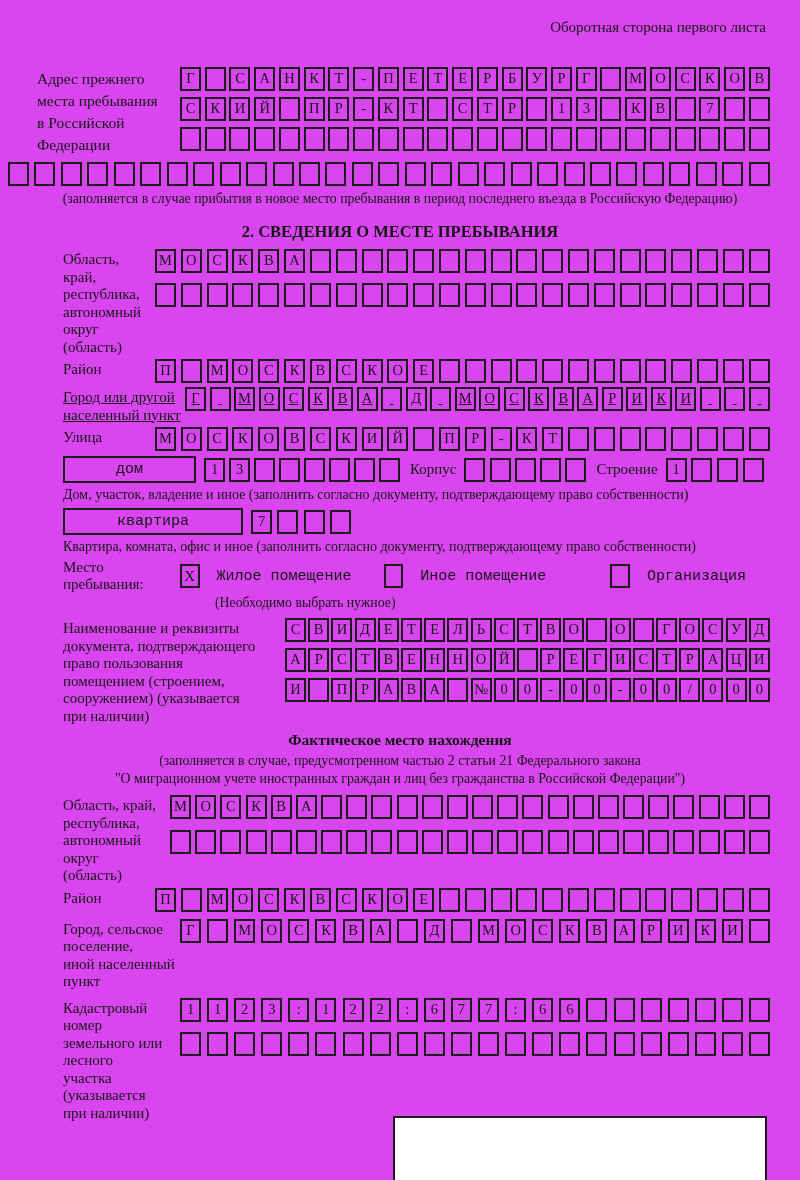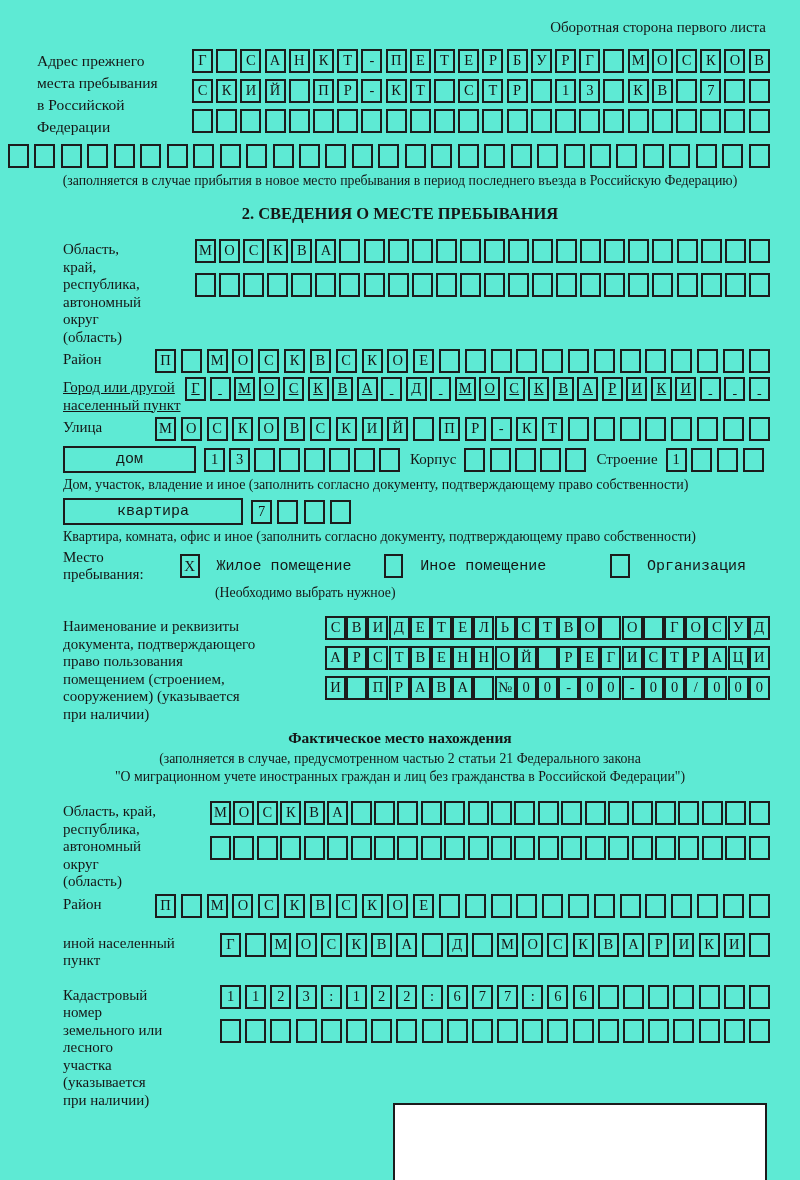--- a/index.html
+++ b/index.html
@@ -1,58 +1,58 @@
 <!DOCTYPE html>
 <html lang="ru"><head>
 <meta charset="utf-8">
 <style>
   * { box-sizing: border-box; margin: 0; padding: 0; }
   body { background: #ffffff; }
   .page {
     position: relative;
     width: 800px; height: 1180px;
-    background: #5eead4;
+    background: #d946ef;
     color: #161616;
     font-family: "Liberation Serif", "DejaVu Serif", serif;
     overflow: hidden;
   }
   .header-note { padding: 18px 34px 0 0; text-align: right; font-size: 15px; line-height: 19px; }
 
   .boxrow { display: flex; justify-content: space-between; }
   .cell {
     display: block; width: 21px; height: 24px;
     border: 2px solid #1c1c1c;
     font-size: 14.5px; line-height: 19px; text-align: center;
   }
   .rows { display: flex; flex-direction: column; }
   .g6  { gap: 6px; }  .g10 { gap: 10px; } .g11 { gap: 11px; }
 
   .field { display: flex; margin-right: 30px; align-items: flex-start; }
   .field .rows, .field > .boxrow { flex: 1; }
   .lbl { font-size: 15px; line-height: 17.5px; padding-top: 2px; }
 
-  .addr { margin: 12px 30px 0 37px; gap: 12px; }
+  .addr { margin: 30px 30px 0 37px; }
   .addr-lbl { flex: 0 0 143px; line-height: 22px; font-size: 15.5px; padding-top: 1px; }
 
   .row-full { margin: 6px 30px 0 8px; }
 
   .note { font-size: 13.8px; line-height: 17px; }
   .center { text-align: center; }
   .note1 { margin-top: 4px; }
   .h2 { margin-top: 14px; font-size: 16.5px; font-weight: bold; text-align: center; line-height: 21px; }
   .h3 { margin-top: 5px; font-size: 15.5px; font-weight: bold; text-align: center; line-height: 19px; }
 
   .ml63 { margin-left: 63px; }
   .w92  { flex: 0 0 92px; }
   .w107 { flex: 0 0 107px; }
   .w117 { flex: 0 0 117px; }
   .w122 { flex: 0 0 122px; }
   .w222 { flex: 0 0 222px; }
 
-  .mt3 { margin-top: 3px; } .mt4 { margin-top: 4px; text-decoration: underline; } .mt5 { margin-top: 15px; gap: 40px; }
+  .mt3 { margin-top: 3px; } .mt4 { margin-top: 4px; text-decoration: underline; } .mt5 { margin-top: 7px; }
 
   .house-row { display: flex; align-items: center; margin: 5px 30px 0 63px; }
   .widebox {
     border: 2px solid #1c1c1c; height: 27px;
     text-align: center; font-size: 15px; line-height: 23px; font-family: Liberation Mono, monospace;
   }
   .wb-dom { width: 133px; margin-right: 8px; }
   .wb-kv  { width: 180px; margin-right: 8px; }
   .inline-lbl { font-size: 15px; white-space: nowrap; }
   .caption { margin: 3px 30px 0 63px; font-size: 14px; line-height: 17px; }
@@ -586,20 +586,21 @@
         <span class="cell">&nbsp;</span>
         <span class="cell">&nbsp;</span>
         <span class="cell">&nbsp;</span>
         <span class="cell">&nbsp;</span>
         <span class="cell">&nbsp;</span>
       </div>
   </div>
 
   <div class="field mt5 ml63">
     <div class="lbl w117">
+        <div>Город, сельское поселение,</div>
         <div>иной населенный пункт</div>
       </div>
     <div class="boxrow">
         <span class="cell">Г</span>
         <span class="cell">&nbsp;</span>
         <span class="cell">М</span>
         <span class="cell">О</span>
         <span class="cell">С</span>
         <span class="cell">К</span>
         <span class="cell">В</span>

